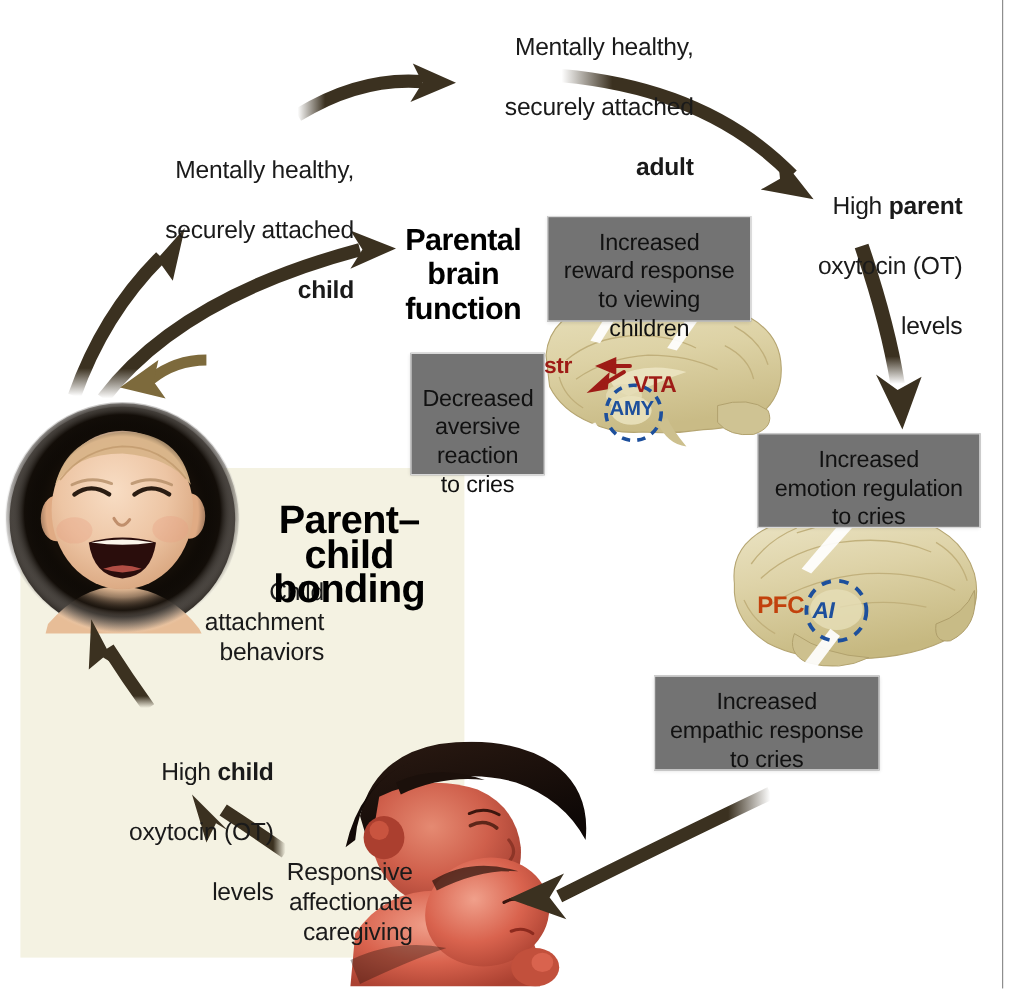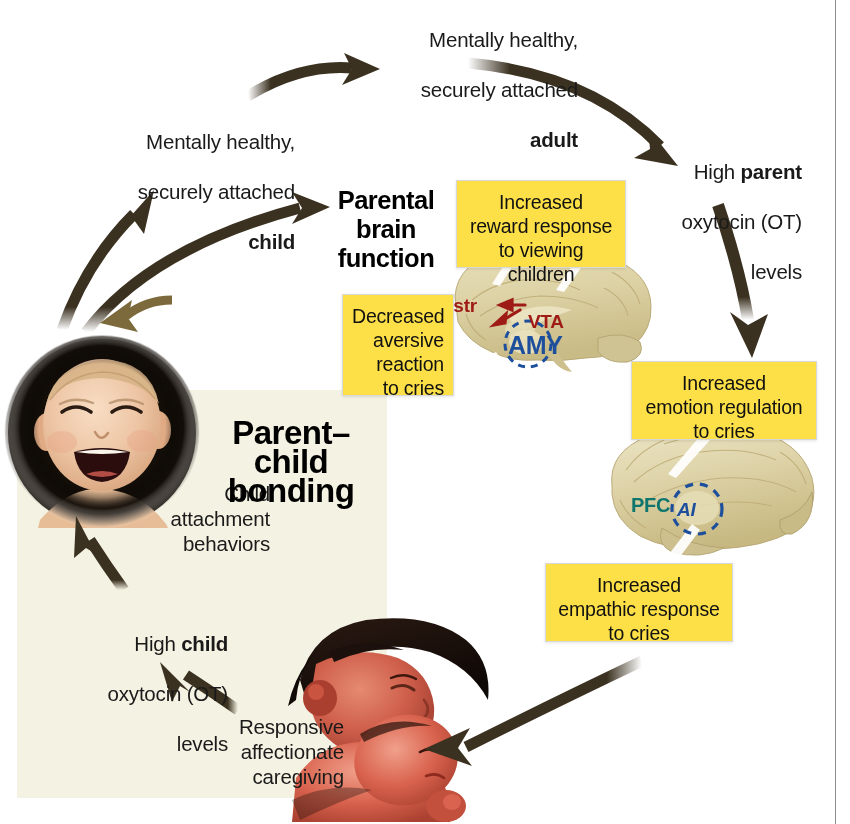--- a/index.html
+++ b/index.html
@@ -65,54 +65,54 @@
     left: 218px; top: 418px;
     width: 146px;
     font-size: 33px;
     line-height: 29px;
     text-align: center;
   }
 
   
   .callout {
     position: absolute;
-    background: #fde047;
+    background: #737373;
     border: 1px solid #d8d8d8;
     box-sizing: border-box;
     text-align: center;
     color: #111;
     font-size: 19.5px;
     line-height: 24px;
     letter-spacing: -0.2px;
     padding: 7px 9px;
     z-index: 7;
     box-shadow: 0 1px 3px rgba(0,0,0,0.11);
     white-space: pre-line;
   }
   #co-reward   { left: 456px; top: 180px; width: 170px; height: 88px; padding-top: 9px; }
-  #co-aversive { left: 342px; top: 294px; width: 112px; height: 102px; padding-top: 9px; text-align: right; }
+  #co-aversive { left: 342px; top: 294px; width: 112px; height: 102px; padding-top: 25px; }
   #co-emotion  { left: 631px; top: 361px; width: 186px; height: 79px; padding-top: 9px; }
   #co-empathic { left: 545px; top: 563px; width: 188px; height: 79px; padding-top: 9px; }
 
   
   .blabel {
     position: absolute;
     font-weight: bold;
     z-index: 6;
     letter-spacing: -0.3px;
     white-space: nowrap;
   }
   .blabel.dark-red { color: #9e1b16; }
-  .blabel.green    { color: #0f766e; }
+  .blabel.green    { color: #c2410c; }
   .blabel.blue     { color: #1d4f9c; }
 
   #lb-ofc  { left: 401px; top: 311px; font-size: 19px; }
   #lb-vstr { left: 441px; top: 295px; font-size: 19px; }
   #lb-vta  { left: 528px; top: 311px; font-size: 19px; }
-  #lb-amy  { left: 508px; top: 331px; font-size: 25px; }
+  #lb-amy  { left: 508px; top: 331px; font-size: 17px; }
   #lb-pfc  { left: 631px; top: 494px; font-size: 20px; }
   #lb-ai   { left: 677px; top: 499px; font-size: 19px; font-style: italic; }
 
   
   #right-rule {
     position: absolute;
     left: 835px; top: 0;
     width: 1px; height: 824px;
     background: #8e8e8e;
     z-index: 20;

